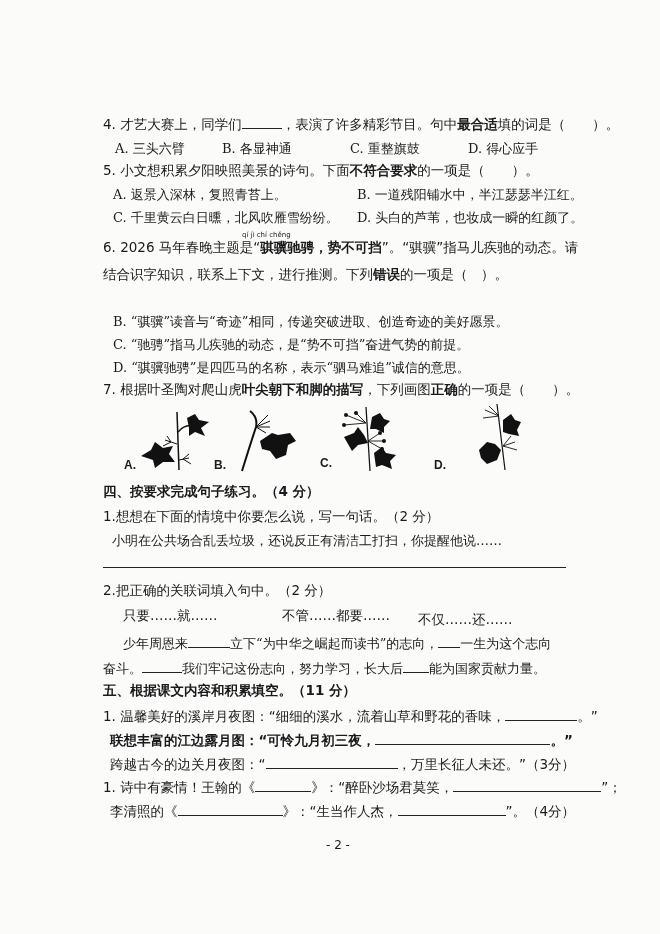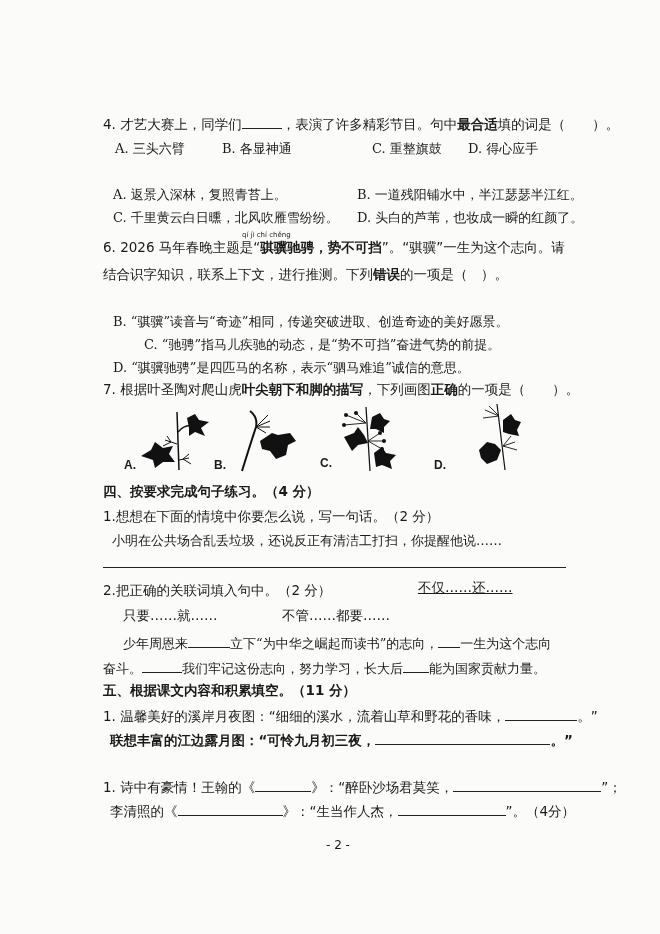--- a/index.html
+++ b/index.html
@@ -19,37 +19,40 @@
 </head>
 <body>
 
 <div class="page">
 
   <div class="ln" style="left:103px;top:114px;">
     <span>4. 才艺大赛上，同学们</span><span class="blank" style="width:40px;"></span><span>，表演了许多精彩节目。句中</span><span class="b">最合适</span><span>填的词是（　　）。</span>
   </div>
   <div class="ln opt" style="left:115px;top:140px;">A. 三头六臂</div>
   <div class="ln opt" style="left:222px;top:140px;">B. 各显神通</div>
-  <div class="ln opt" style="left:350px;top:140px;margin-left:22px;">C. 重整旗鼓</div>
+  <div class="ln opt" style="left:350px;top:140px;">C. 重整旗鼓</div>
   <div class="ln opt" style="left:468px;top:140px;">D. 得心应手</div>
 
+  <div class="ln" style="left:103px;top:161px;">
+    <span>5. 小文想积累夕阳映照美景的诗句。下面</span><span class="b">不符合要求</span><span>的一项是（　　）。</span>
+  </div>
   <div class="ln opt" style="left:113px;top:186px;">A. 返景入深林，复照青苔上。</div>
   <div class="ln opt" style="left:357px;top:186px;">B. 一道残阳铺水中，半江瑟瑟半江红。</div>
   <div class="ln opt" style="left:113px;top:209px;">C. 千里黄云白日曛，北风吹雁雪纷纷。</div>
   <div class="ln opt" style="left:357px;top:209px;">D. 头白的芦苇，也妆成一瞬的红颜了。</div>
 
   <div class="pinyin" style="left:242px;top:231px;">qí  jì  chí chěng</div>
   <div class="ln" style="left:103px;top:238px;">
-    <span>6. 2026 马年春晚主题是“</span><span class="b">骐骥驰骋，势不可挡</span><span>”。“骐骥”一生为这个志向。请</span>
+    <span>6. 2026 马年春晚主题是“</span><span class="b">骐骥驰骋，势不可挡</span><span>”。“骐骥”指马儿疾驰的动态。请</span>
   </div>
   <div class="ln" style="left:103px;top:265px;">
     <span>结合识字知识，联系上下文，进行推测。下列</span><span class="b">错误</span><span>的一项是（　）。</span>
   </div>
   <div class="ln opt" style="left:113px;top:313px;">B. “骐骥”读音与“奇迹”相同，传递突破进取、创造奇迹的美好愿景。</div>
-  <div class="ln opt" style="left:113px;top:336px;margin-left:31px;">C. “驰骋”指马儿疾驰的动态，是“势不可挡”奋进气势的前提。</div>
+  <div class="ln opt" style="left:113px;top:336px;">C. “驰骋”指马儿疾驰的动态，是“势不可挡”奋进气势的前提。</div>
   <div class="ln opt" style="left:113px;top:359px;text-align:right;">D. “骐骥驰骋”是四匹马的名称，表示“驷马难追”诚信的意思。</div>
 
   <div class="ln" style="left:103px;top:380px;">
     <span>7. 根据叶圣陶对爬山虎</span><span class="b">叶尖朝下和脚的描写</span><span>，下列画图</span><span class="b">正确</span><span>的一项是（　　）。</span>
   </div>
 
   <svg class="plant" style="left:135px;top:410px;" width="80" height="62" viewBox="0 0 80 62">
     <line x1="42" y1="2" x2="44" y2="60" stroke="#111" stroke-width="1.5"></line>
     <path d="M43 22 Q50 14 58 16" stroke="#111" fill="none" stroke-width="1.5"></path>
     <path d="M52 8 L60 4 L64 10 L74 12 L66 18 L70 26 L60 22 L54 26 L54 18 Z" fill="#111"></path>
@@ -87,35 +90,38 @@
   <div class="plab" style="left:320px;top:456px;">C.</div>
   <div class="plab" style="left:434px;top:458px;">D.</div>
 
   <div class="ln b" style="left:103px;top:482px;">四、按要求完成句子练习。（4 分）</div>
   <div class="ln" style="left:103px;top:507px;">1.想想在下面的情境中你要怎么说，写一句话。（2 分）</div>
   <div class="ln opt" style="left:112px;top:532px;">小明在公共场合乱丢垃圾，还说反正有清洁工打扫，你提醒他说……</div>
   <div class="hr" style="left:103px;top:567px;width:463px;"></div>
   <div class="ln" style="left:103px;top:581px;">2.把正确的关联词填入句中。（2 分）</div>
   <div class="ln" style="left:123px;top:606px;">只要……就……</div>
   <div class="ln" style="left:282px;top:606px;">不管……都要……</div>
-  <div class="ln" style="left:418px;top:578px;text-decoration:underline;">不仅……还……</div>
+  <div class="ln" style="left:418px;top:610px;">不仅……还……</div>
   <div class="ln opt" style="left:123px;top:633px;">
     <span>少年周恩来</span><span class="blank" style="width:42px;"></span><span>立下“为中华之崛起而读书”的志向，</span><span class="blank" style="width:22px;"></span><span>一生为这个志向</span>
   </div>
   <div class="ln opt" style="left:103px;top:658px;text-align:center;">
     <span>奋斗。</span><span class="blank" style="width:40px;"></span><span>我们牢记这份志向，努力学习，长大后</span><span class="blank" style="width:26px;"></span><span>能为国家贡献力量。</span>
   </div>
 
   <div class="ln b" style="left:103px;top:681px;">五、根据课文内容和积累填空。（11 分）</div>
   <div class="ln" style="left:103px;top:706px;">
     <span>1. 温馨美好的溪岸月夜图：“细细的溪水，流着山草和野花的香味，</span><span class="blank" style="width:72px;"></span><span>。”</span>
   </div>
   <div class="ln" style="left:110px;top:730px;font-weight:bold;">
     <span>联想丰富的江边露月图：“可怜九月初三夜，</span><span class="blank" style="width:175px;"></span><span>。”</span>
   </div>
+  <div class="ln" style="left:110px;top:754px;">
+    <span>跨越古今的边关月夜图：“</span><span class="blank" style="width:132px;"></span><span>，万里长征人未还。”（3分）</span>
+  </div>
   <div class="ln" style="left:103px;top:777px;">
     <span>1. 诗中有豪情！王翰的《</span><span class="blank" style="width:56px;"></span><span>》：“醉卧沙场君莫笑，</span><span class="blank" style="width:148px;"></span><span>”；</span>
   </div>
   <div class="ln" style="left:110px;top:801px;">
     <span>李清照的《</span><span class="blank" style="width:105px;"></span><span>》：“生当作人杰，</span><span class="blank" style="width:108px;"></span><span>”。（4分）</span>
   </div>
 
   <div class="pageno" style="left:326px;top:838px;">- 2 -</div>
 </div>
 

